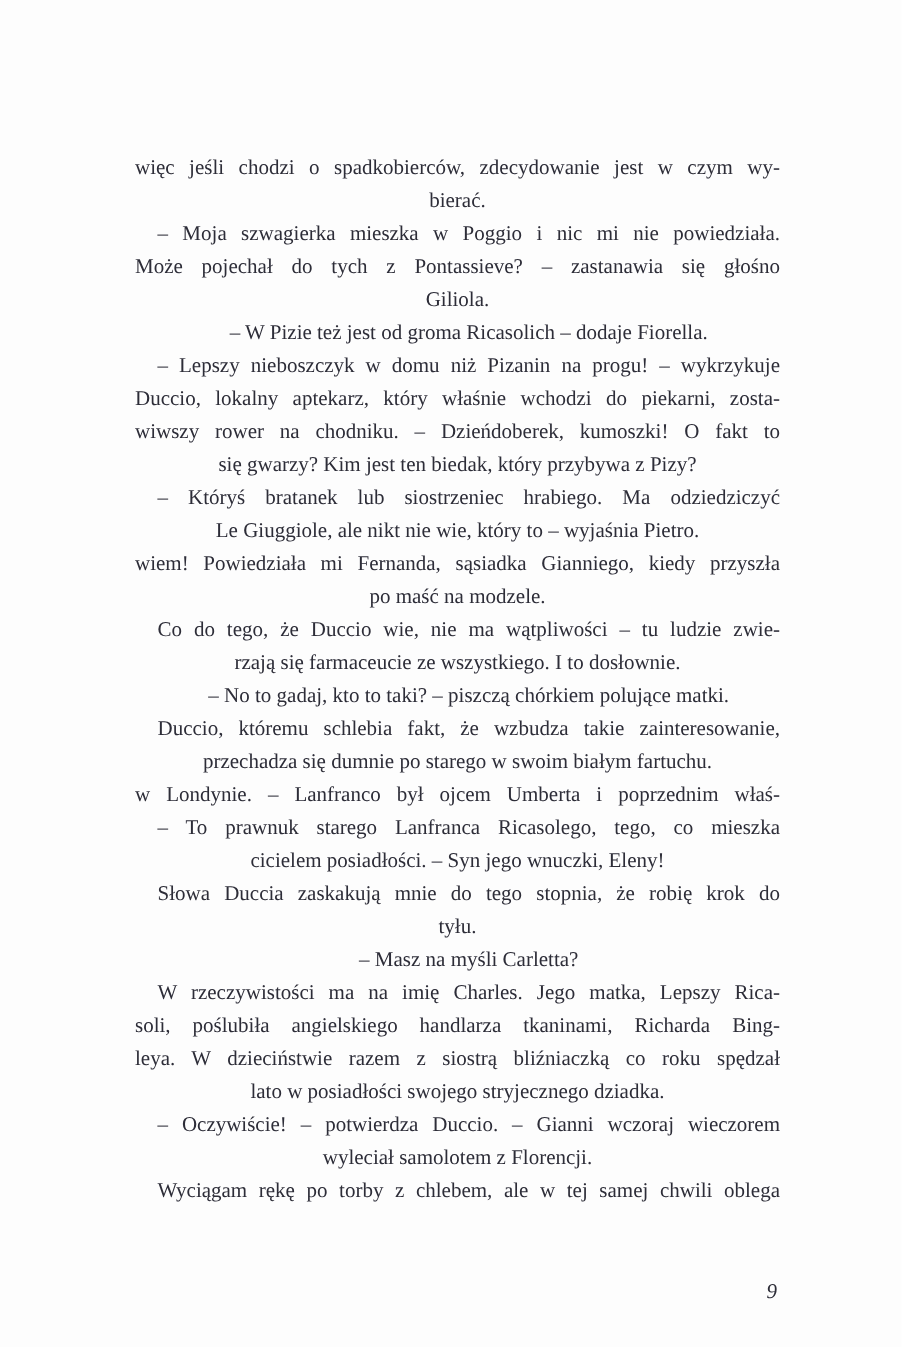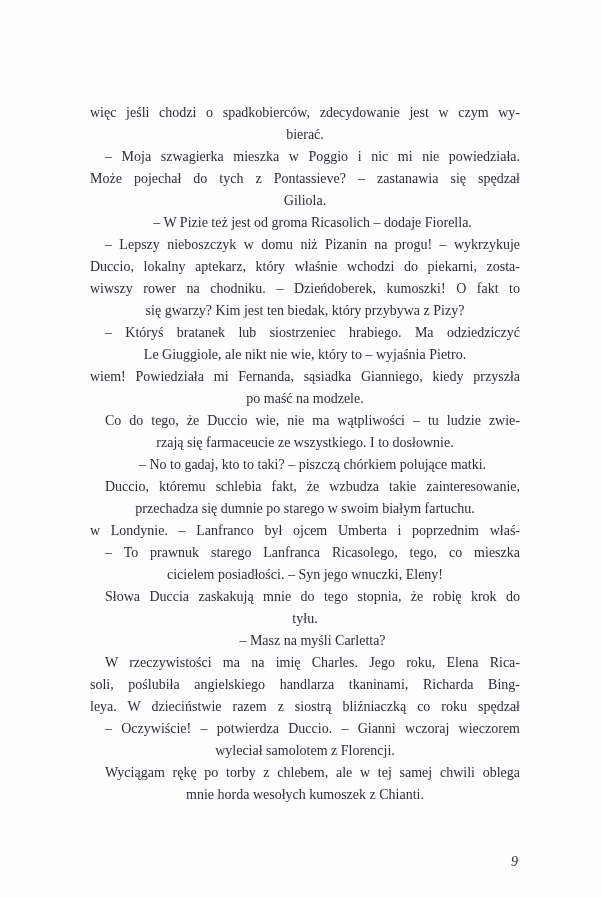--- a/index.html
+++ b/index.html
@@ -63,21 +63,21 @@
   }
 </style>
 </head>
 <body>
 
 <div class="page" style="background: rgb(253, 253, 253);">
   <div class="text-block" style="color: rgb(45, 45, 56);">
       <div class="line just">więc jeśli chodzi o spadkobierców, zdecydowanie jest w czym wy-</div>
       <div class="line">bierać.</div>
       <div class="line just indent">– Moja szwagierka mieszka w Poggio i nic mi nie powiedziała.</div>
-      <div class="line just">Może pojechał do tych z Pontassieve? – zastanawia się spędzał</div>
+      <div class="line just">Może pojechał do tych z Pontassieve? – zastanawia się głośno</div>
       <div class="line">Giliola.</div>
       <div class="line indent">– W Pizie też jest od groma Ricasolich – dodaje Fiorella.</div>
       <div class="line just indent">– Lepszy nieboszczyk w domu niż Pizanin na progu! – wykrzykuje</div>
       <div class="line just">Duccio, lokalny aptekarz, który właśnie wchodzi do piekarni, zosta-</div>
       <div class="line just">wiwszy rower na chodniku. – Dzieńdoberek, kumoszki! O fakt to</div>
       <div class="line">się gwarzy? Kim jest ten biedak, który przybywa z Pizy?</div>
       <div class="line just indent">– Któryś bratanek lub siostrzeniec hrabiego. Ma odziedziczyć</div>
       <div class="line">Le Giuggiole, ale nikt nie wie, który to – wyjaśnia Pietro.</div>
       <div class="line just">wiem! Powiedziała mi Fernanda, sąsiadka Gianniego, kiedy przyszła</div>
       <div class="line">po maść na modzele.</div>
@@ -85,22 +85,22 @@
       <div class="line">rzają się farmaceucie ze wszystkiego. I to dosłownie.</div>
       <div class="line indent">– No to gadaj, kto to taki? – piszczą chórkiem polujące matki.</div>
       <div class="line just indent">Duccio, któremu schlebia fakt, że wzbudza takie zainteresowanie,</div>
       <div class="line">przechadza się dumnie po starego w swoim białym fartuchu.</div>
       <div class="line just">w Londynie. – Lanfranco był ojcem Umberta i poprzednim właś-</div>
       <div class="line just indent">– To prawnuk starego Lanfranca Ricasolego, tego, co mieszka</div>
       <div class="line">cicielem posiadłości. – Syn jego wnuczki, Eleny!</div>
       <div class="line just indent">Słowa Duccia zaskakują mnie do tego stopnia, że robię krok do</div>
       <div class="line">tyłu.</div>
       <div class="line indent">– Masz na myśli Carletta?</div>
-      <div class="line just indent">W rzeczywistości ma na imię Charles. Jego roku, Elena Rica-</div>
+      <div class="line just indent">W rzeczywistości ma na imię Charles. Jego matka, Lepszy Rica-</div>
       <div class="line just">soli, poślubiła angielskiego handlarza tkaninami, Richarda Bing-</div>
       <div class="line just">leya. W dzieciństwie razem z siostrą bliźniaczką co roku spędzał</div>
+      <div class="line">lato w posiadłości swojego stryjecznego dziadka.</div>
       <div class="line just indent">– Oczywiście! – potwierdza Duccio. – Gianni wczoraj wieczorem</div>
       <div class="line">wyleciał samolotem z Florencji.</div>
       <div class="line just indent">Wyciągam rękę po torby z chlebem, ale w tej samej chwili oblega</div>
-      <div class="line">mnie horda wesołych kumoszek z Chianti.</div>
     </div>
   <div class="page-number" style="color: rgb(45, 45, 56);">9</div>
 </div>
 
 </body></html>

